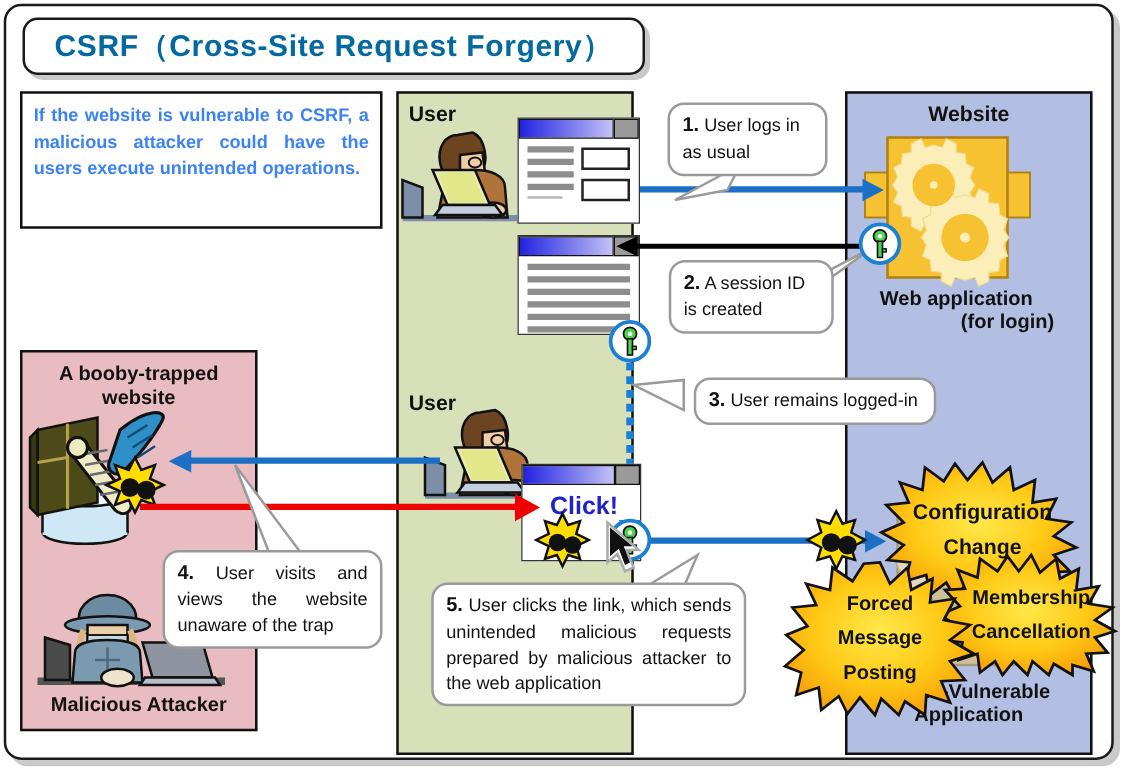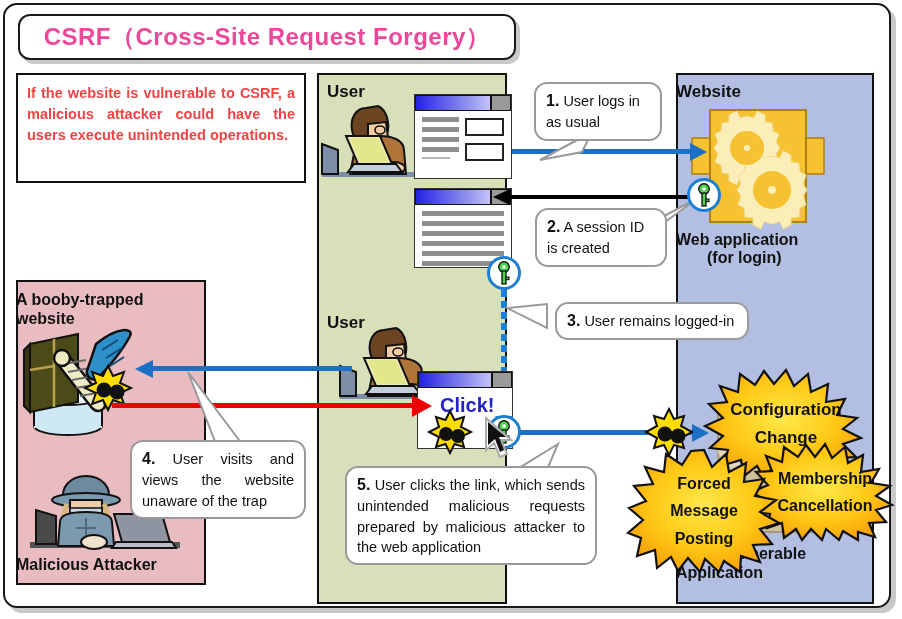--- a/index.html
+++ b/index.html
@@ -8,36 +8,36 @@
 
   
   .outer-frame{position:absolute;left:3px;top:3px;width:888px;height:605px;
     border:2px solid #1a1a1a;border-radius:14px;box-sizing:border-box;
     box-shadow:5px 5px 0 #c9c9c9;background:#fff;}
 
   
   .title-box{position:absolute;left:18px;top:14px;width:498px;height:46px;
     border:2px solid #1a1a1a;border-radius:12px;box-sizing:border-box;background:#fff;
     box-shadow:4px 4px 0 #c9c9c9;display:flex;align-items:center;justify-content:center;}
-  .title-text{font-size:24px;font-weight:bold;color:#ec4899;letter-spacing:0.5px;
+  .title-text{font-size:24px;font-weight:bold;color:#0369a1;letter-spacing:0.5px;
     font-family:"Liberation Sans",sans-serif;}
 
   
   .intro-box{position:absolute;left:16px;top:73px;width:290px;height:110px;
     border:2px solid #111;box-sizing:border-box;background:#fff;padding:8px 9px;}
-  .intro-text{font-size:14.5px;line-height:1.45;color:#ef4444;text-align:justify;font-weight:bold;}
+  .intro-text{font-size:14.5px;line-height:1.45;color:#3b82f6;text-align:justify;font-weight:bold;}
 
   
   .panel{position:absolute;box-sizing:border-box;border:2px solid #111;}
   .panel-green{left:317px;top:73px;width:190px;height:531px;background:#d7e0b9;}
   .panel-blue{left:676px;top:73px;width:198px;height:531px;background:#b2bfe2;}
   .panel-pink{left:16px;top:280px;width:190px;height:305px;background:#e8bcc0;}
 
   
-  .lbl{position:absolute;font-weight:bold;color:#111;text-align:left;}
+  .lbl{position:absolute;font-weight:bold;color:#111;text-align:center;}
 
   
   .callout{position:absolute;box-sizing:border-box;background:#fff;
     border:2px solid #9a9a9a;border-radius:13px;padding:6px 10px;
     font-size:14.5px;line-height:1.4;color:#111;z-index:40;}
   .callout.justify{text-align:justify;}
   .callout .num{font-weight:bold;font-size:16px;}
 
   
   .win{position:absolute;box-sizing:border-box;border:1.5px solid #333;background:#fff;z-index:20;}

